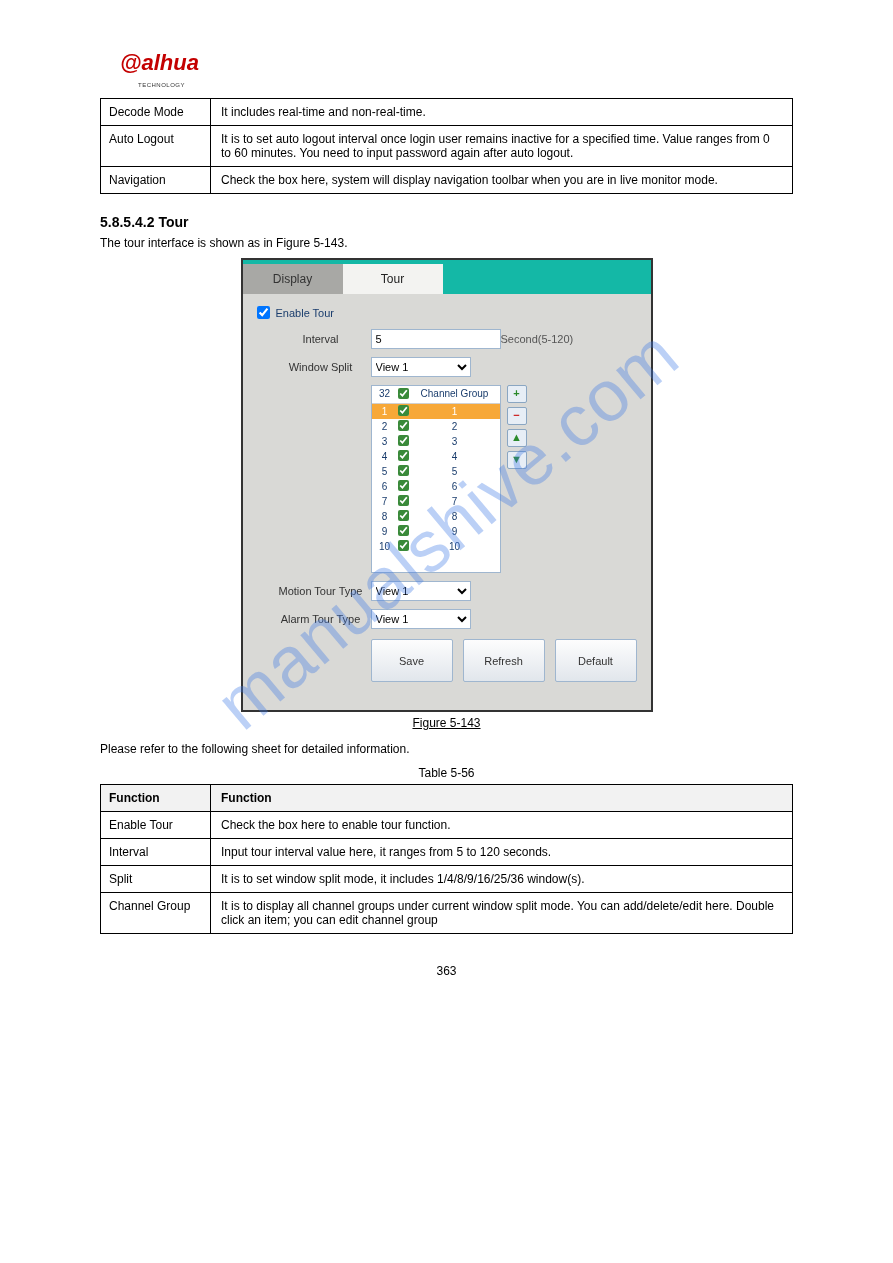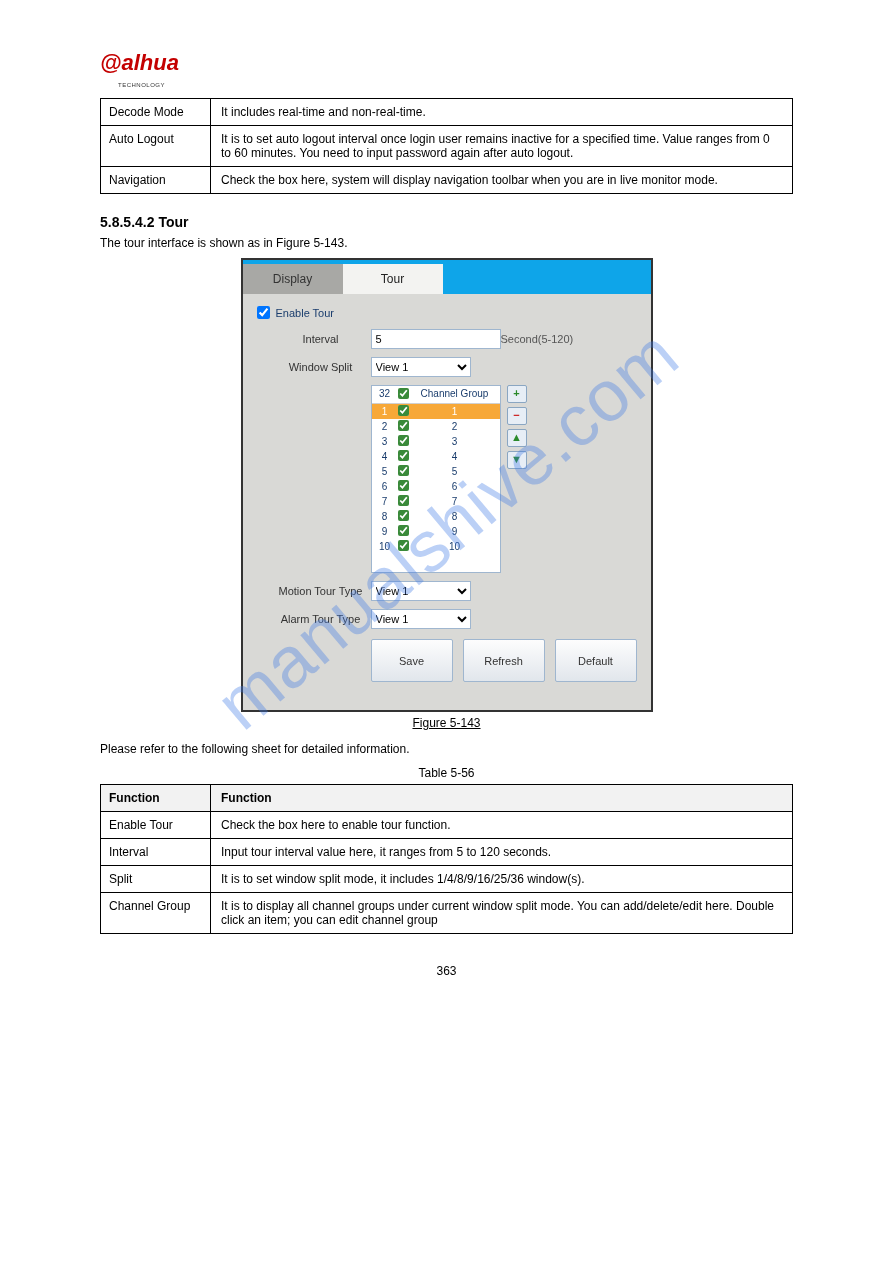--- a/index.html
+++ b/index.html
@@ -10,20 +10,21 @@
     color: #000;
     background: #fff;
     width: 893px;
   }
   .page {
     padding: 50px 100px 40px 100px;
     position: relative;
   }
   .logo {
     margin-bottom: 8px;
+    margin-left: 20px;
   }
   .logo-main {
     font-size: 22px;
     font-weight: bold;
     font-style: italic;
     color: #c40000;
     letter-spacing: 0;
   }
   .logo-a {
     color: #c40000;
@@ -83,21 +84,21 @@
   
   .tour-panel {
     width: 412px;
     margin: 0 auto;
     border: 2px solid #333;
     background: #d9d9d6;
     padding: 0 0 18px 0;
     position: relative;
   }
   .tab-strip {
-    background: #0ea5e9;
+    background: #14b8a6;
     display: flex;
     align-items: flex-end;
     height: 34px;
     padding: 0;
   }
   .tab {
     height: 30px;
     line-height: 30px;
     font-size: 12px;
     text-align: center;

